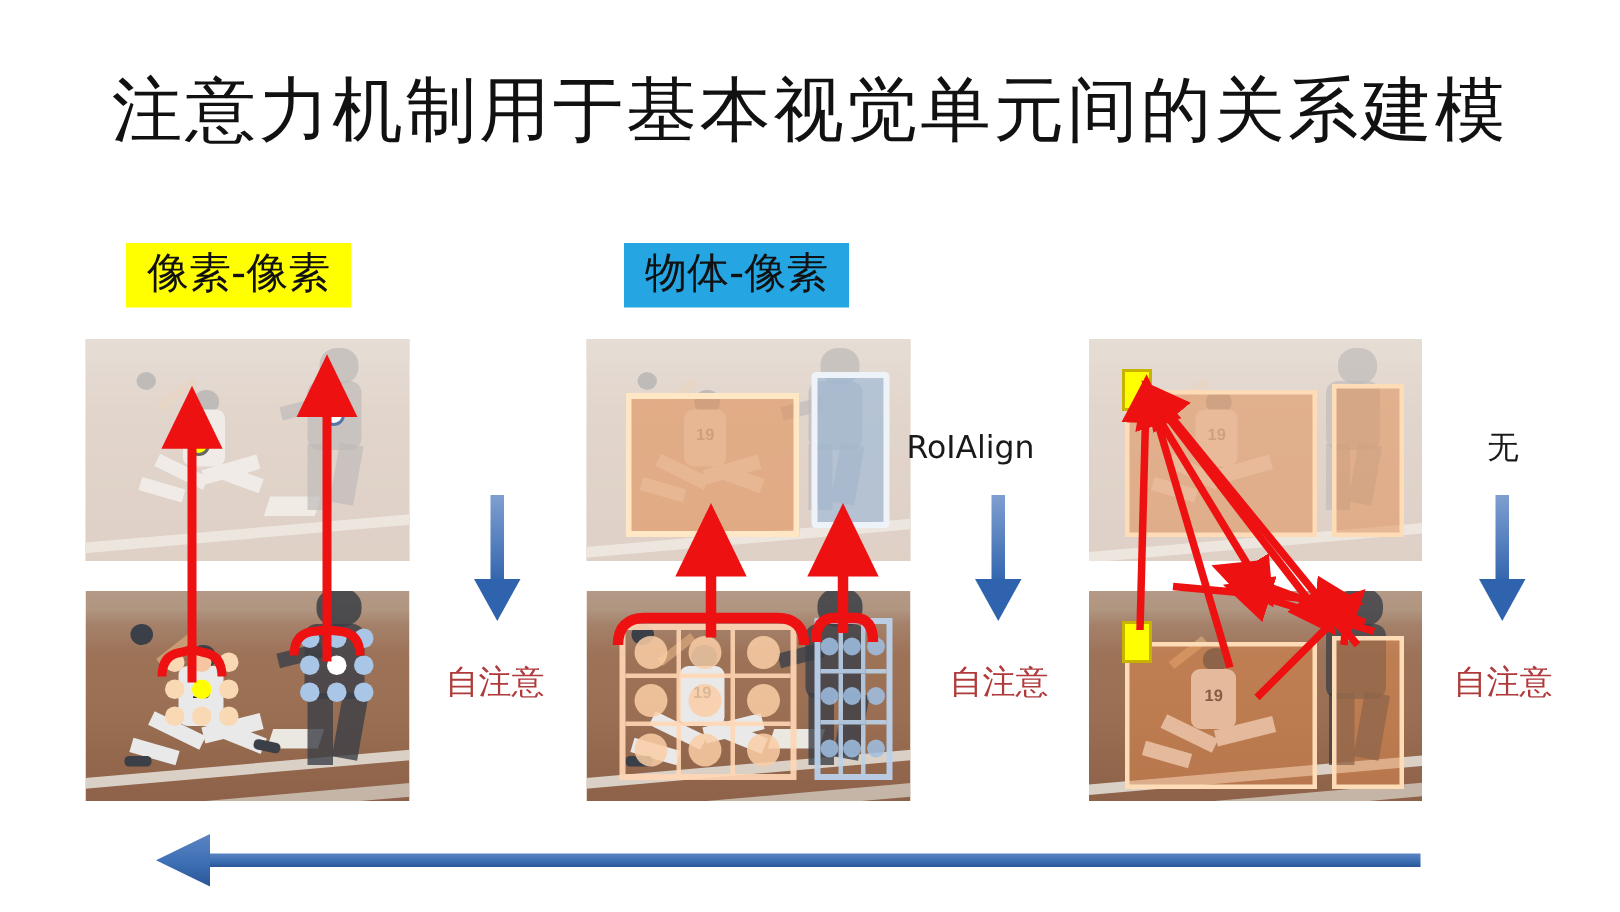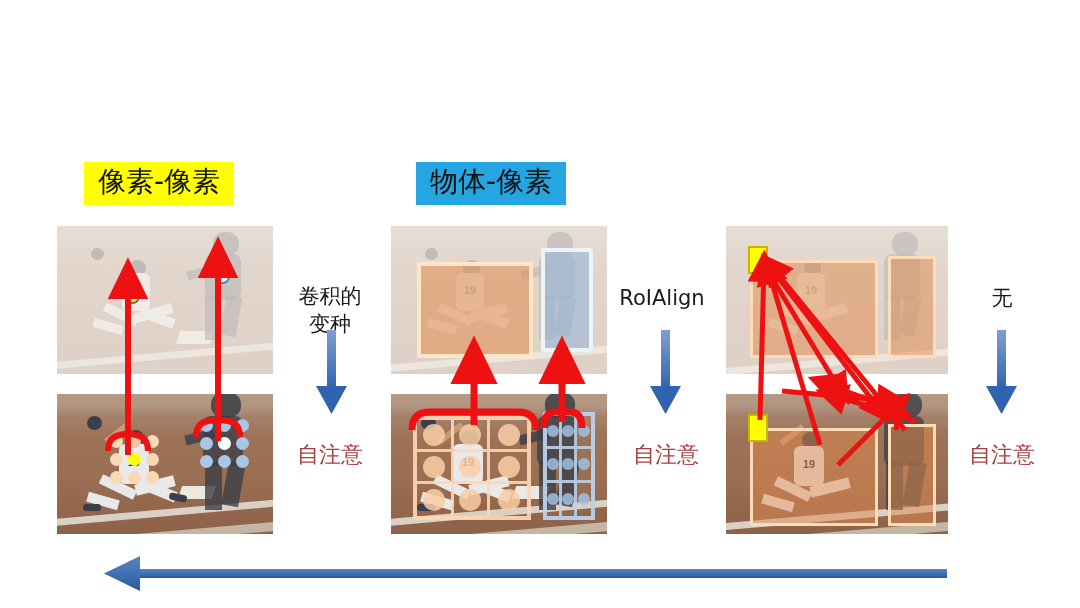--- a/index.html
+++ b/index.html
@@ -73,20 +73,21 @@
   .anno{position:absolute;text-align:center;color:#1a1a1a;font-size:21px;line-height:1.35;
         font-family:"DejaVu Sans","Liberation Sans",sans-serif;white-space:nowrap;}
   .selfatt{position:absolute;text-align:center;color:#b03a3a;font-size:22px;
         font-family:"DejaVu Sans","Liberation Sans",sans-serif;white-space:nowrap;}
 </style>
 </head>
 <body>
 
 <div class="slide">
 
+  <div class="title">注意力机制用于基本视觉单元间的关系建模</div>
 
   <div class="badge b2">物体-像素</div>
   <div class="badge b1">像素-像素</div>
 
   <div class="panel" style="left:57px;top:226px;width:216px;height:148px;">
     <div class="fld top"></div>
     <div class="grasstop"></div>
     <div class="chalk" style="bottom:10%;"></div>
     <div class="base" style="left:56%;bottom:20%;"></div>
 
@@ -212,24 +213,20 @@
 
     <path d="M78,240 L78,65" stroke="#ee1111" stroke-width="6" fill="none" marker-end="url(#rh1)"></path>
     <path d="M58,236 q0,-14 12,-16 L78,218" stroke="#ee1111" stroke-width="6" fill="none"></path>
     <path d="M98,236 q0,-14 -12,-16 L78,218" stroke="#ee1111" stroke-width="6" fill="none"></path>
 
     <path d="M168,226 L168,44" stroke="#ee1111" stroke-width="6" fill="none" marker-end="url(#rh1)"></path>
     <path d="M146,222 q0,-14 12,-16 L168,205" stroke="#ee1111" stroke-width="6" fill="none"></path>
     <path d="M190,222 q0,-14 -12,-16 L168,205" stroke="#ee1111" stroke-width="6" fill="none"></path>
   </svg>
 
-  <div class="anno" style="left:275px;top:282px;width:110px;">
-    <div>卷积的</div>
-    <div>变种</div>
-  </div>
   <svg class="ov" width="50" height="90" style="left:307px;top:330px;">
     <defs>
         <linearGradient id="ag1" x1="0" y1="0" x2="0" y2="1">
       <stop offset="0%" stop-color="#7f9fd0"></stop>
           <stop offset="100%" stop-color="#2f63ad"></stop>
         </linearGradient>
       </defs>
     <rect x="20" y="0" width="9" height="60" fill="url(#ag1)"></rect>
     <path d="M9,56 L40,56 L24.5,84 z" fill="#2f63ad"></path>
   </svg>
@@ -355,21 +352,21 @@
       </marker>
     </defs>
     <path d="M90,95 L90,32" stroke="#ee1111" stroke-width="7" fill="none" marker-end="url(#rh2)"></path>
     <path d="M28,100 q0,-18 18,-18 L90,82" stroke="#ee1111" stroke-width="7" fill="none"></path>
     <path d="M152,100 q0,-18 -18,-18 L90,82" stroke="#ee1111" stroke-width="7" fill="none"></path>
     <path d="M178,92 L178,32" stroke="#ee1111" stroke-width="7" fill="none" marker-end="url(#rh2)"></path>
     <path d="M160,98 q0,-16 12,-16 L178,82" stroke="#ee1111" stroke-width="7" fill="none"></path>
     <path d="M198,98 q0,-16 -12,-16 L178,82" stroke="#ee1111" stroke-width="7" fill="none"></path>
   </svg>
 
-  <div class="anno" style="left:592px;top:284px;width:116px;padding-left:12px;">
+  <div class="anno" style="left:577px;top:284px;width:116px;padding-left:12px;">
     <div>RoIAlign</div>
   </div>
   <svg class="ov" width="50" height="90" style="left:641px;top:330px;">
     <defs>
         <linearGradient id="ag2" x1="0" y1="0" x2="0" y2="1">
       <stop offset="0%" stop-color="#7f9fd0"></stop>
           <stop offset="100%" stop-color="#2f63ad"></stop>
         </linearGradient>
       </defs>
     <rect x="20" y="0" width="9" height="60" fill="url(#ag2)"></rect>

